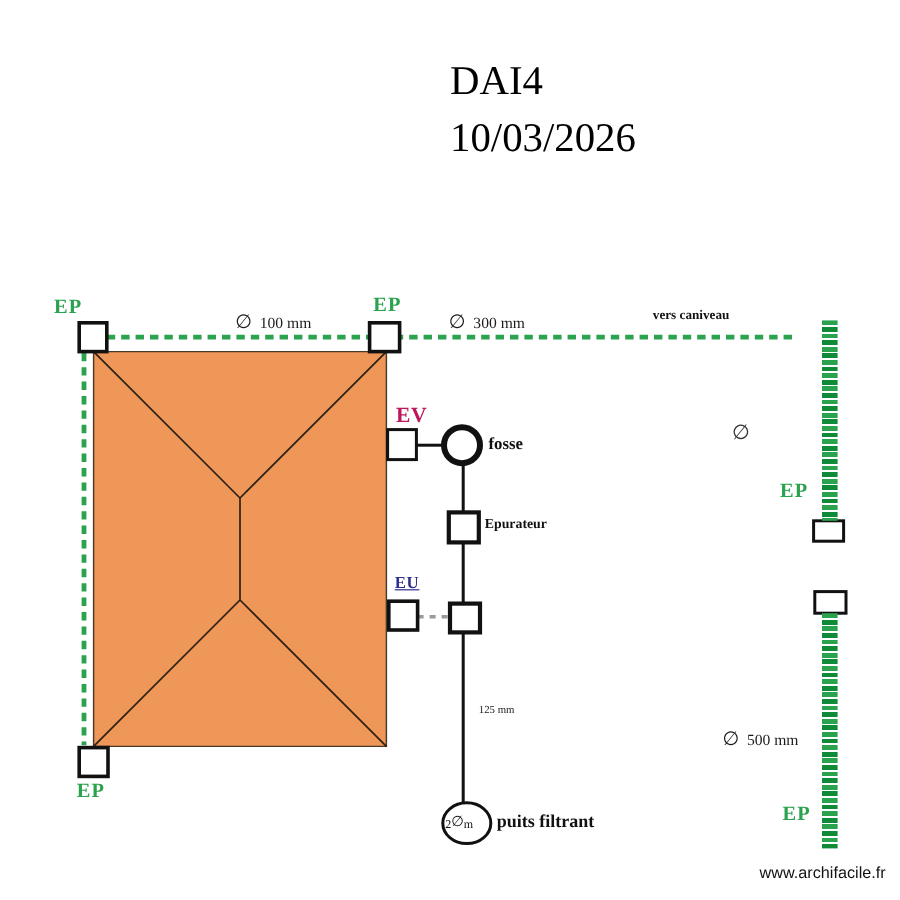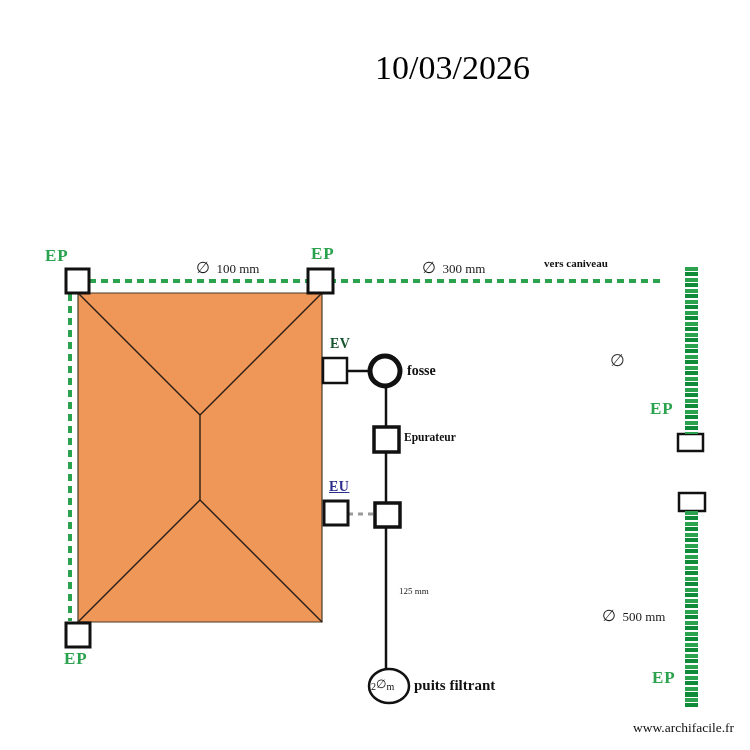--- a/index.html
+++ b/index.html
@@ -6,21 +6,21 @@
   #canvas{position:relative;width:750px;height:750px;background:#ffffff;overflow:hidden;
           font-family:"Liberation Serif",serif;}
   #plan-svg{position:absolute;left:0;top:0;}
 
   .title-block{position:absolute;left:375px;top:44px;font-size:34px;line-height:48px;
                color:#000;font-family:"Liberation Serif",serif;}
   .title-block div{white-space:nowrap;}
 
   .lbl{position:absolute;white-space:nowrap;color:#111;}
   .ep{color:#2ba24d;font-weight:700;font-size:17px;letter-spacing:1px;}
-  .ev{color:#14532d;font-weight:700;font-size:14px;letter-spacing:.5px;}
+  .ev{color:#be185d;font-weight:700;font-size:18px;letter-spacing:.5px;}
   .eu{color:#2e2e8f;font-weight:700;font-size:14px;letter-spacing:.5px;}
   .node-lbl{font-weight:700;font-size:14px;}
   .node-lbl.small{font-size:11.5px;}
   .node-lbl.big{font-size:15px;text-align:center;}
   .meas{font-size:13px;color:#1a1a1a;}
   .meas .diam{font-size:16px;font-weight:400;}
   .meas.tiny{font-size:9px;}
   .caniveau{font-weight:700;font-size:11px;color:#111;}
   .lone-diam{font-size:17px;color:#333;}
 
@@ -28,21 +28,21 @@
      background:repeating-linear-gradient(to bottom,
         #2ba24d 0px,#2ba24d 4px,
         #ffffff 4px,#ffffff 5.5px,
         #0e8a39 5.5px,#0e8a39 9.5px,
         #ffffff 9.5px,#ffffff 11px);}
 
   .well-text{position:absolute;left:371px;top:679px;width:21px;text-align:center;
              font-size:10px;color:#111;}
   .well-text .diam{font-size:12px;position:relative;top:-2px;}
 
-  .watermark{position:absolute;left:633px;top:720px;font-family:Liberation Serif, serif;
+  .watermark{position:absolute;left:633px;top:720px;font-family:Liberation Sans, sans-serif;
              font-size:13.5px;color:#111;}
 </style>
 </head>
 <body>
 
 <div id="canvas">
 
   <svg id="plan-svg" width="750" height="750" viewBox="0 0 750 750">
 
     <line x1="89" y1="281" x2="660" y2="281" stroke="#2ba24d" stroke-width="4" stroke-dasharray="7 5"></line>
@@ -72,20 +72,21 @@
     <rect x="679" y="493" width="26" height="18" fill="#fff" stroke="#111" stroke-width="2.5"></rect>
 
     <circle cx="385" cy="371" r="15" fill="#fff" stroke="#111" stroke-width="5"></circle>
     <ellipse cx="389" cy="686" rx="20" ry="17" fill="#fff" stroke="#111" stroke-width="2.5"></ellipse>
   </svg>
 
   <div class="green-bar" style="left:685px;top:267px;height:167px;"></div>
   <div class="green-bar" style="left:685px;top:511px;height:196px;"></div>
 
   <div class="title-block">
+    <div>DAI4</div>
     <div>10/03/2026</div>
   </div>
 
   <span class="lbl ep" style="left:45px;top:246px;">EP</span>
   <span class="lbl ep" style="left:311px;top:244px;">EP</span>
   <span class="lbl ep" style="left:64px;top:649px;">EP</span>
   <span class="lbl ep" style="left:650px;top:399px;">EP</span>
   <span class="lbl ep" style="left:652px;top:668px;">EP</span>
 
   <span class="lbl ev" style="left:330px;top:336px;">EV</span>
@@ -93,21 +94,21 @@
 
   <span class="lbl node-lbl" style="left:407px;top:363px;">fosse</span>
   <span class="lbl node-lbl small" style="left:404px;top:431px;">Epurateur</span>
   <span class="lbl node-lbl big" style="left:414px;top:677px;">puits filtrant</span>
   <span class="lbl caniveau" style="left:544px;top:257px;">vers caniveau</span>
 
   <span class="lbl meas" style="left:152px;top:258px;margin-left:44px;">
     <span class="diam">∅</span>&nbsp;
     <span>100 mm</span>
   </span>
-  <span class="lbl meas" style="left:374px;top:258px;margin-left:48px;">
+  <span class="lbl meas" style="left:374px;top:258px;">
     <span class="diam">∅</span>&nbsp;
     <span>300 mm</span>
   </span>
   <span class="lbl meas" style="left:602px;top:606px;">
     <span class="diam">∅</span>&nbsp;
     <span>500 mm</span>
   </span>
   <span class="lbl meas tiny" style="left:399px;top:586px;">
     <span>125 mm</span>
   </span>

